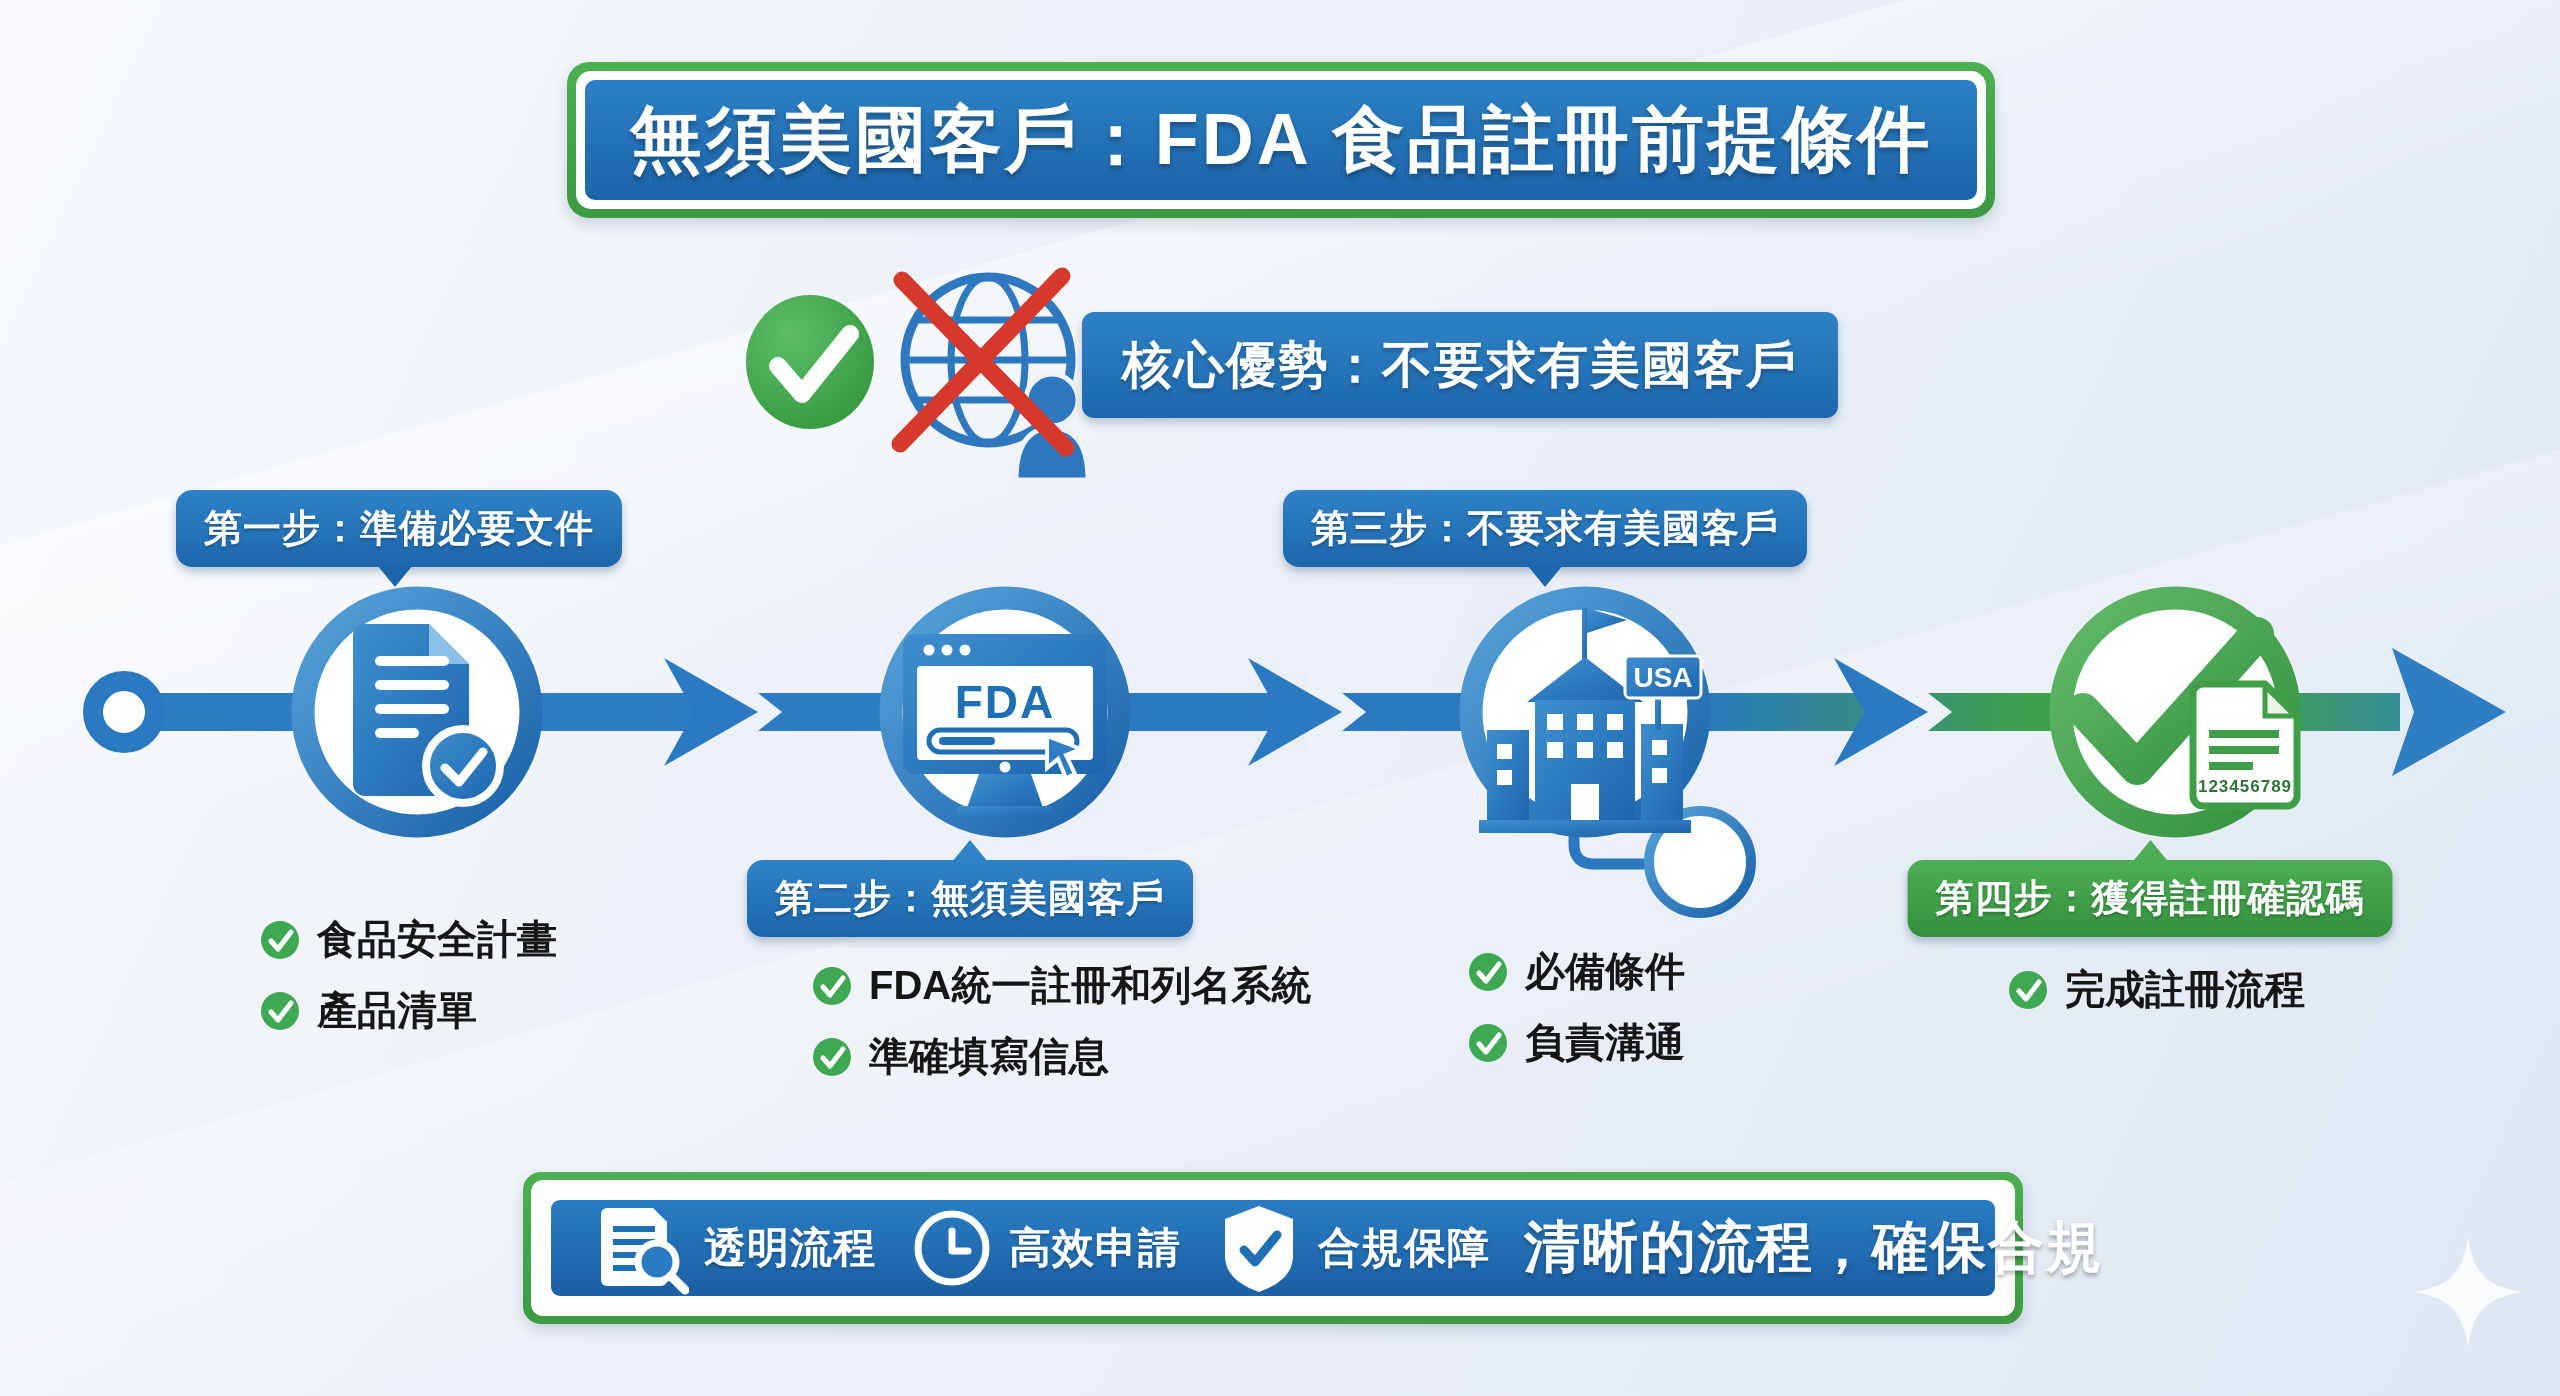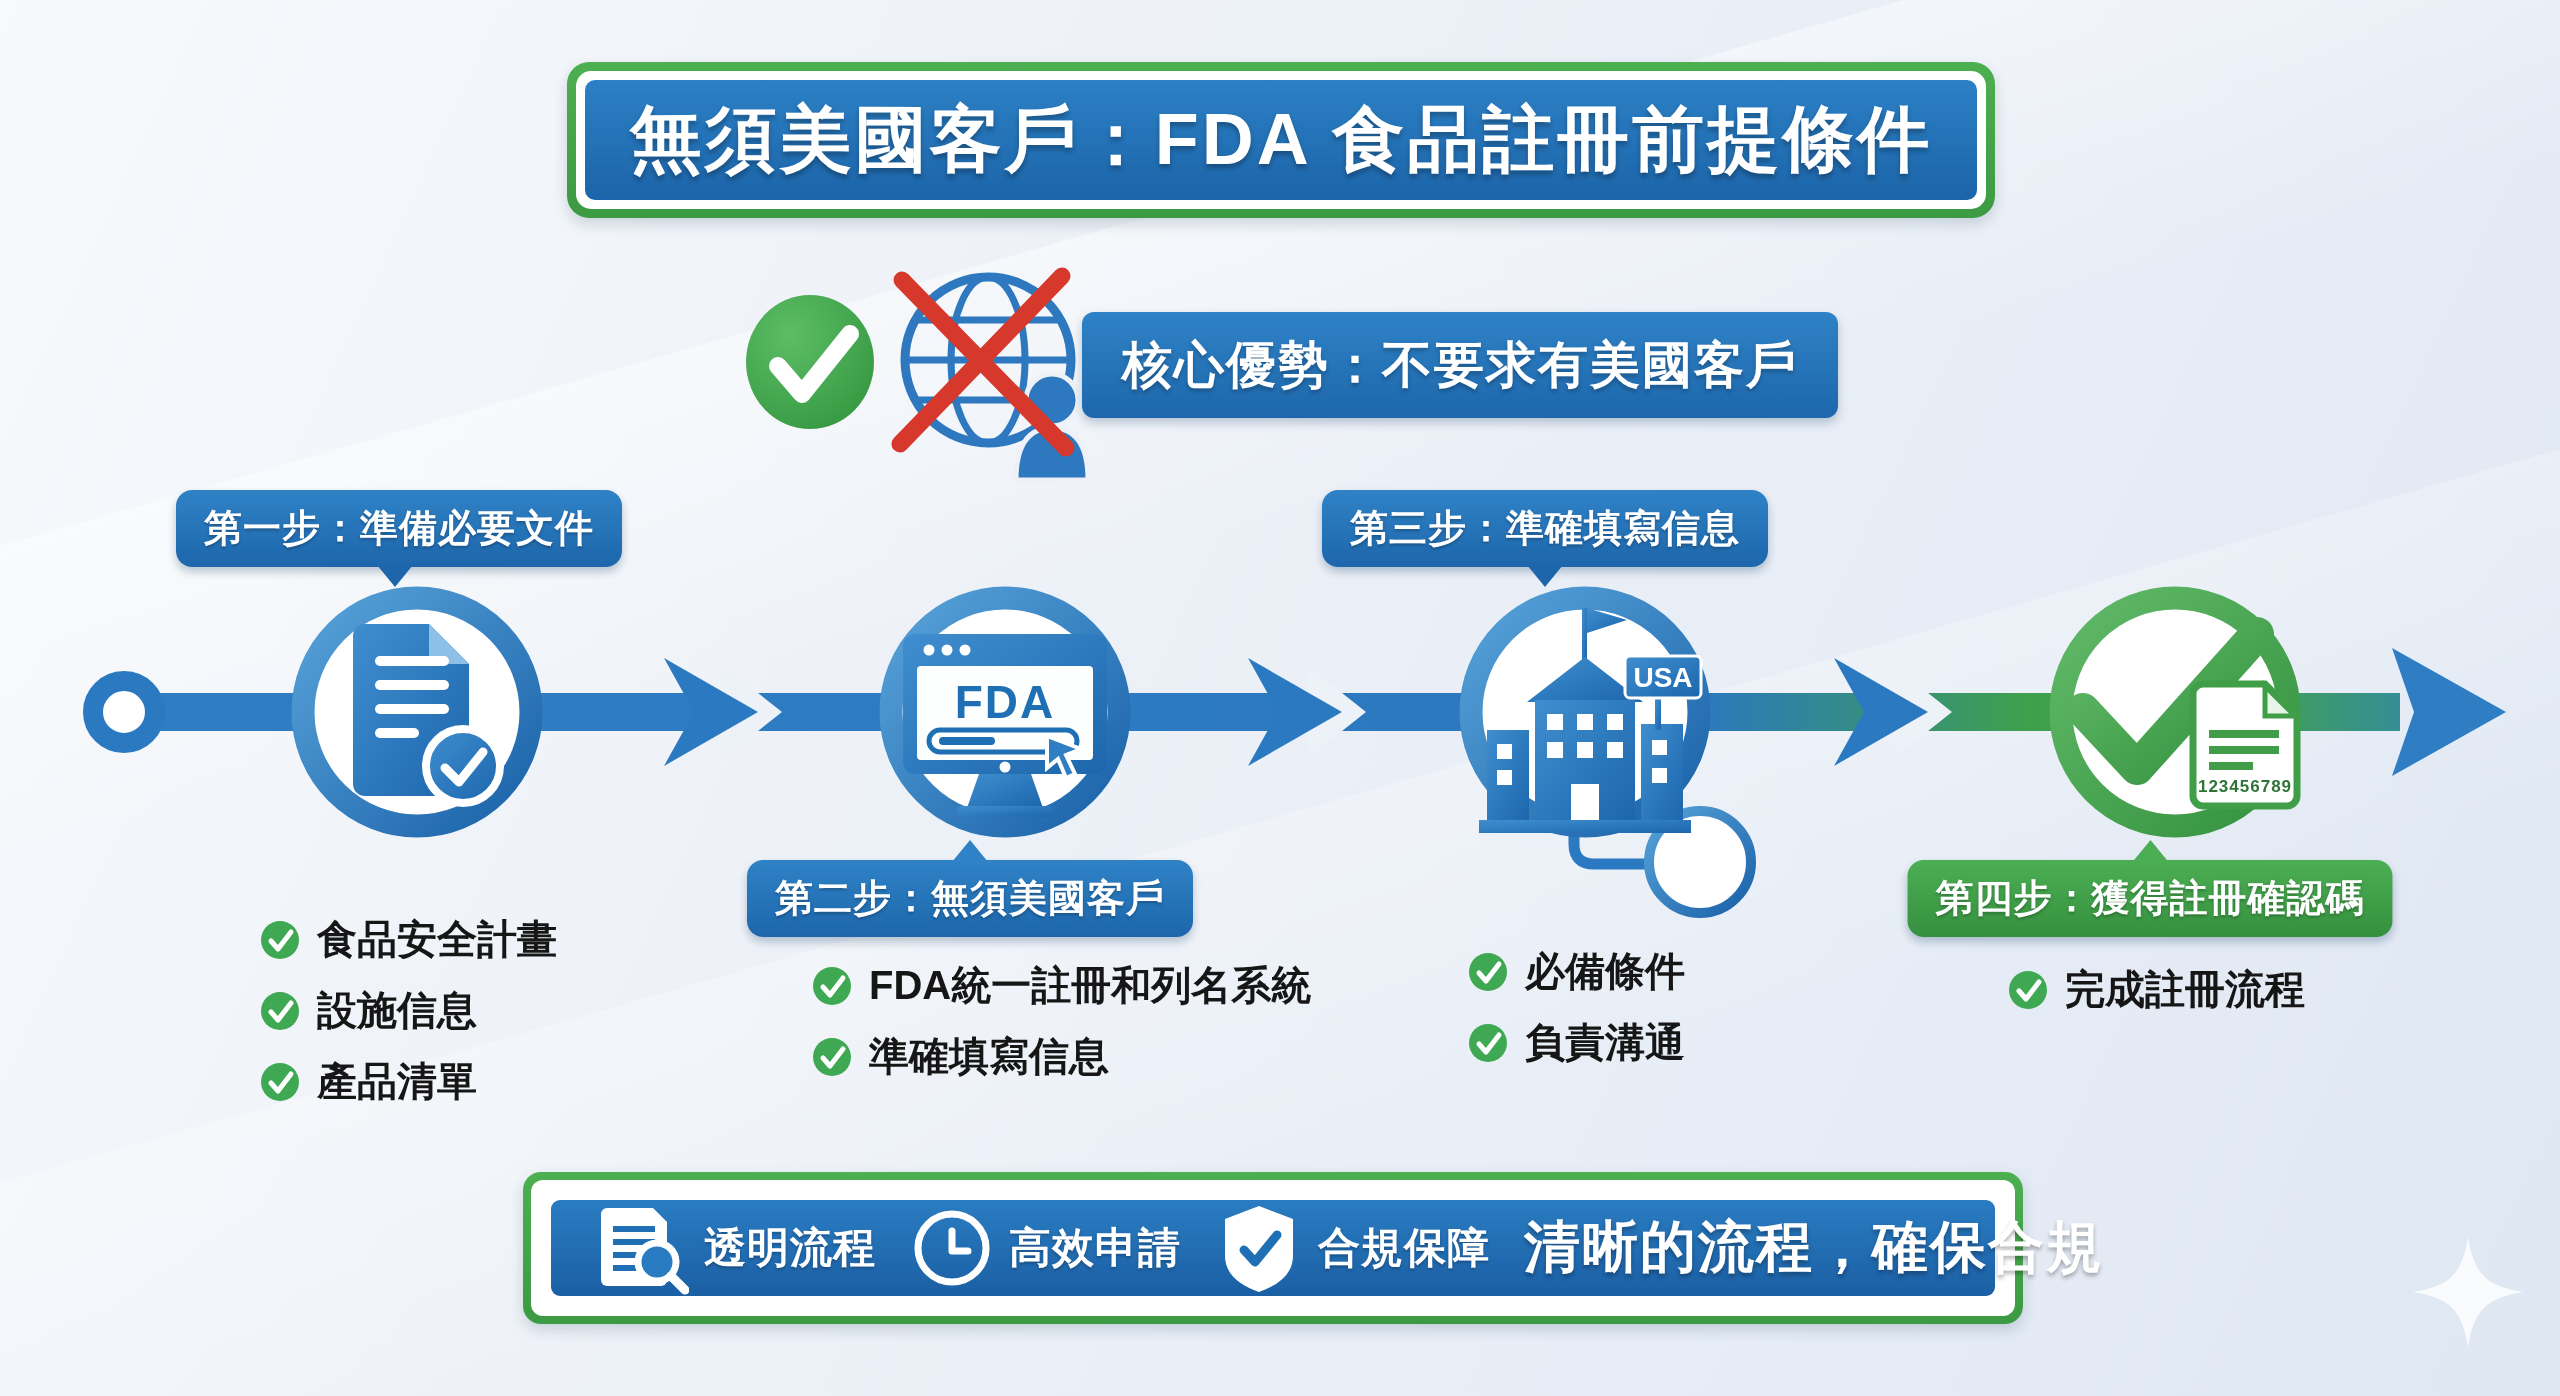--- a/index.html
+++ b/index.html
@@ -225,42 +225,35 @@
 
   <div class="bubble-wrap" style="left:395px;top:490px;padding-left:8px;">
     <div class="bubble">第一步：準備必要文件</div>
     <div class="pointer down"></div>
   </div>
   <div class="bubble-wrap" style="left:970px;top:860px;">
     <div class="bubble">第二步：無須美國客戶</div>
     <div class="pointer up"></div>
   </div>
   <div class="bubble-wrap" style="left:1545px;top:490px;">
-    <div class="bubble">第三步：準確填寫信息</div>
+    <div class="bubble">第三步：不要求有美國客戶</div>
     <div class="pointer down"></div>
   </div>
   <div class="bubble-wrap" style="left:2150px;top:860px;">
     <div class="bubble green">第四步：獲得註冊確認碼</div>
     <div class="pointer up green"></div>
   </div>
 
   <div class="check-list" style="left:260px;top:912px;">
     <div class="check-row">
       <svg width="40" height="40" viewBox="-20 -20 40 40">
           <circle r="19" fill="#3ea952"></circle>
           <path d="M-9,1 L-2,9 L11,-8" stroke="#fff" stroke-width="5" fill="none" stroke-linecap="round" stroke-linejoin="round"></path>
         </svg>
       <span>食品安全計畫</span>
-    </div>
-    <div class="check-row">
-      <svg width="40" height="40" viewBox="-20 -20 40 40">
-          <circle r="19" fill="#3ea952"></circle>
-          <path d="M-9,1 L-2,9 L11,-8" stroke="#fff" stroke-width="5" fill="none" stroke-linecap="round" stroke-linejoin="round"></path>
-        </svg>
-      <span>設施信息</span>
     </div>
     <div class="check-row">
       <svg width="40" height="40" viewBox="-20 -20 40 40">
           <circle r="19" fill="#3ea952"></circle>
           <path d="M-9,1 L-2,9 L11,-8" stroke="#fff" stroke-width="5" fill="none" stroke-linecap="round" stroke-linejoin="round"></path>
         </svg>
       <span>產品清單</span>
     </div>
   </div>
 

